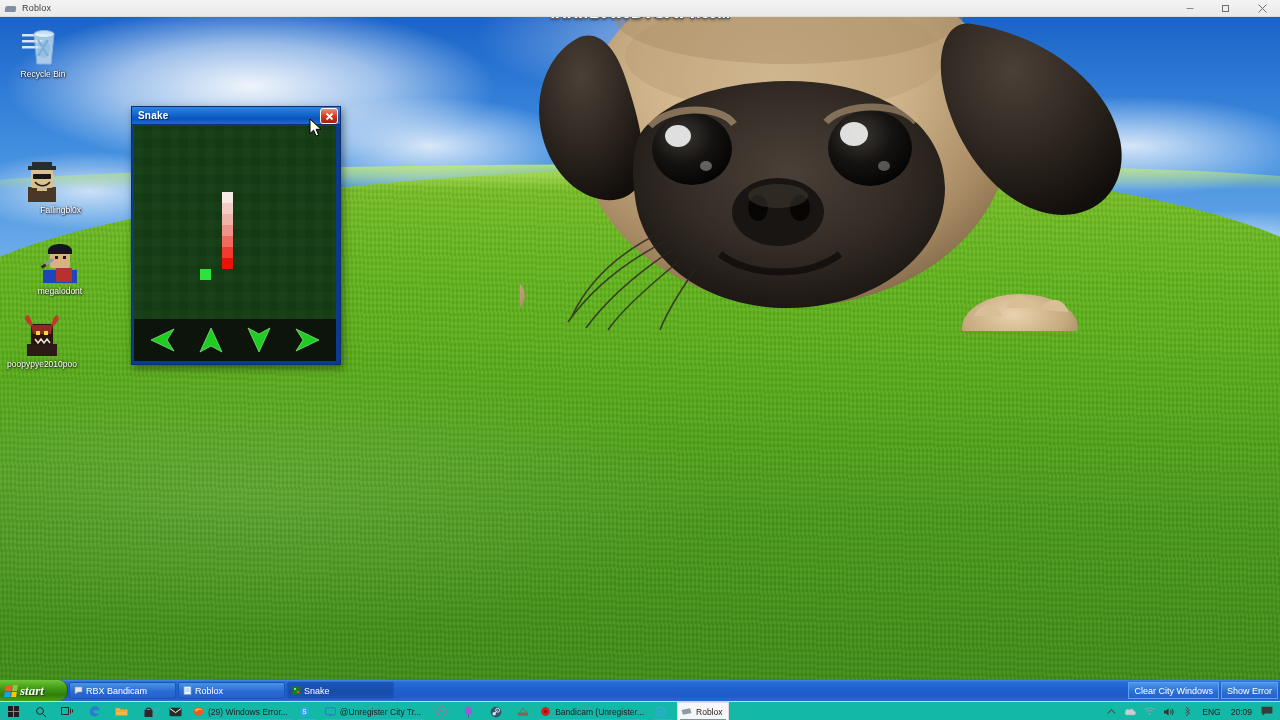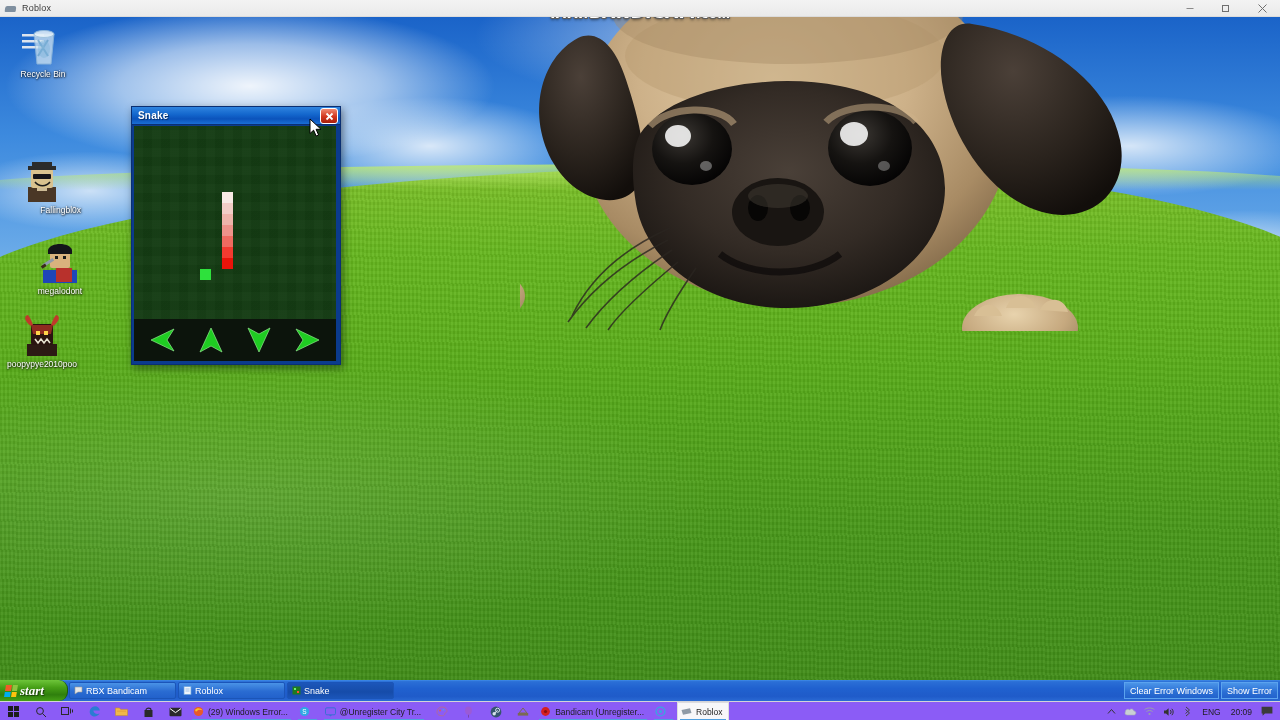--- a/index.html
+++ b/index.html
@@ -339,21 +339,21 @@
     color: #fff;
     cursor: pointer;
     white-space: nowrap;
   }
 
   
   .w10-taskbar {
     position: absolute;
     left: 0; top: 701px;
     width: 1280px; height: 19px;
-    background: #8b5cf6;
+    background: #14b8a6;
     border-top: 1px solid #d3d4d8;
     z-index: 50;
     display: flex;
     align-items: center;
   }
   .w10-qicon {
     width: 27px; height: 19px;
     display: flex; align-items: center; justify-content: center;
     cursor: pointer;
   }
@@ -697,21 +697,21 @@
             <rect x="0.5" y="0.5" width="8" height="8" fill="#1f7a1f"></rect>
             <rect x="2" y="2" width="2" height="2" fill="#6cf06c"></rect>
             <rect x="5" y="5" width="2" height="2" fill="#ff4a3a"></rect>
           </svg>
       </span>
       <span>Snake</span>
     </div>
 
     <div class="xp-right-btns">
       <div class="xp-errbtn">
-        <span>Clear Error Windows</span>
+        <span>Clear City Windows</span>
       </div>
       <div class="xp-errbtn">
         <span>Show Error</span>
       </div>
     </div>
   </div>
 
   <div class="w10-taskbar">
     <div class="w10-qicon">
       <svg width="11" height="11" viewBox="0 0 11 11">

